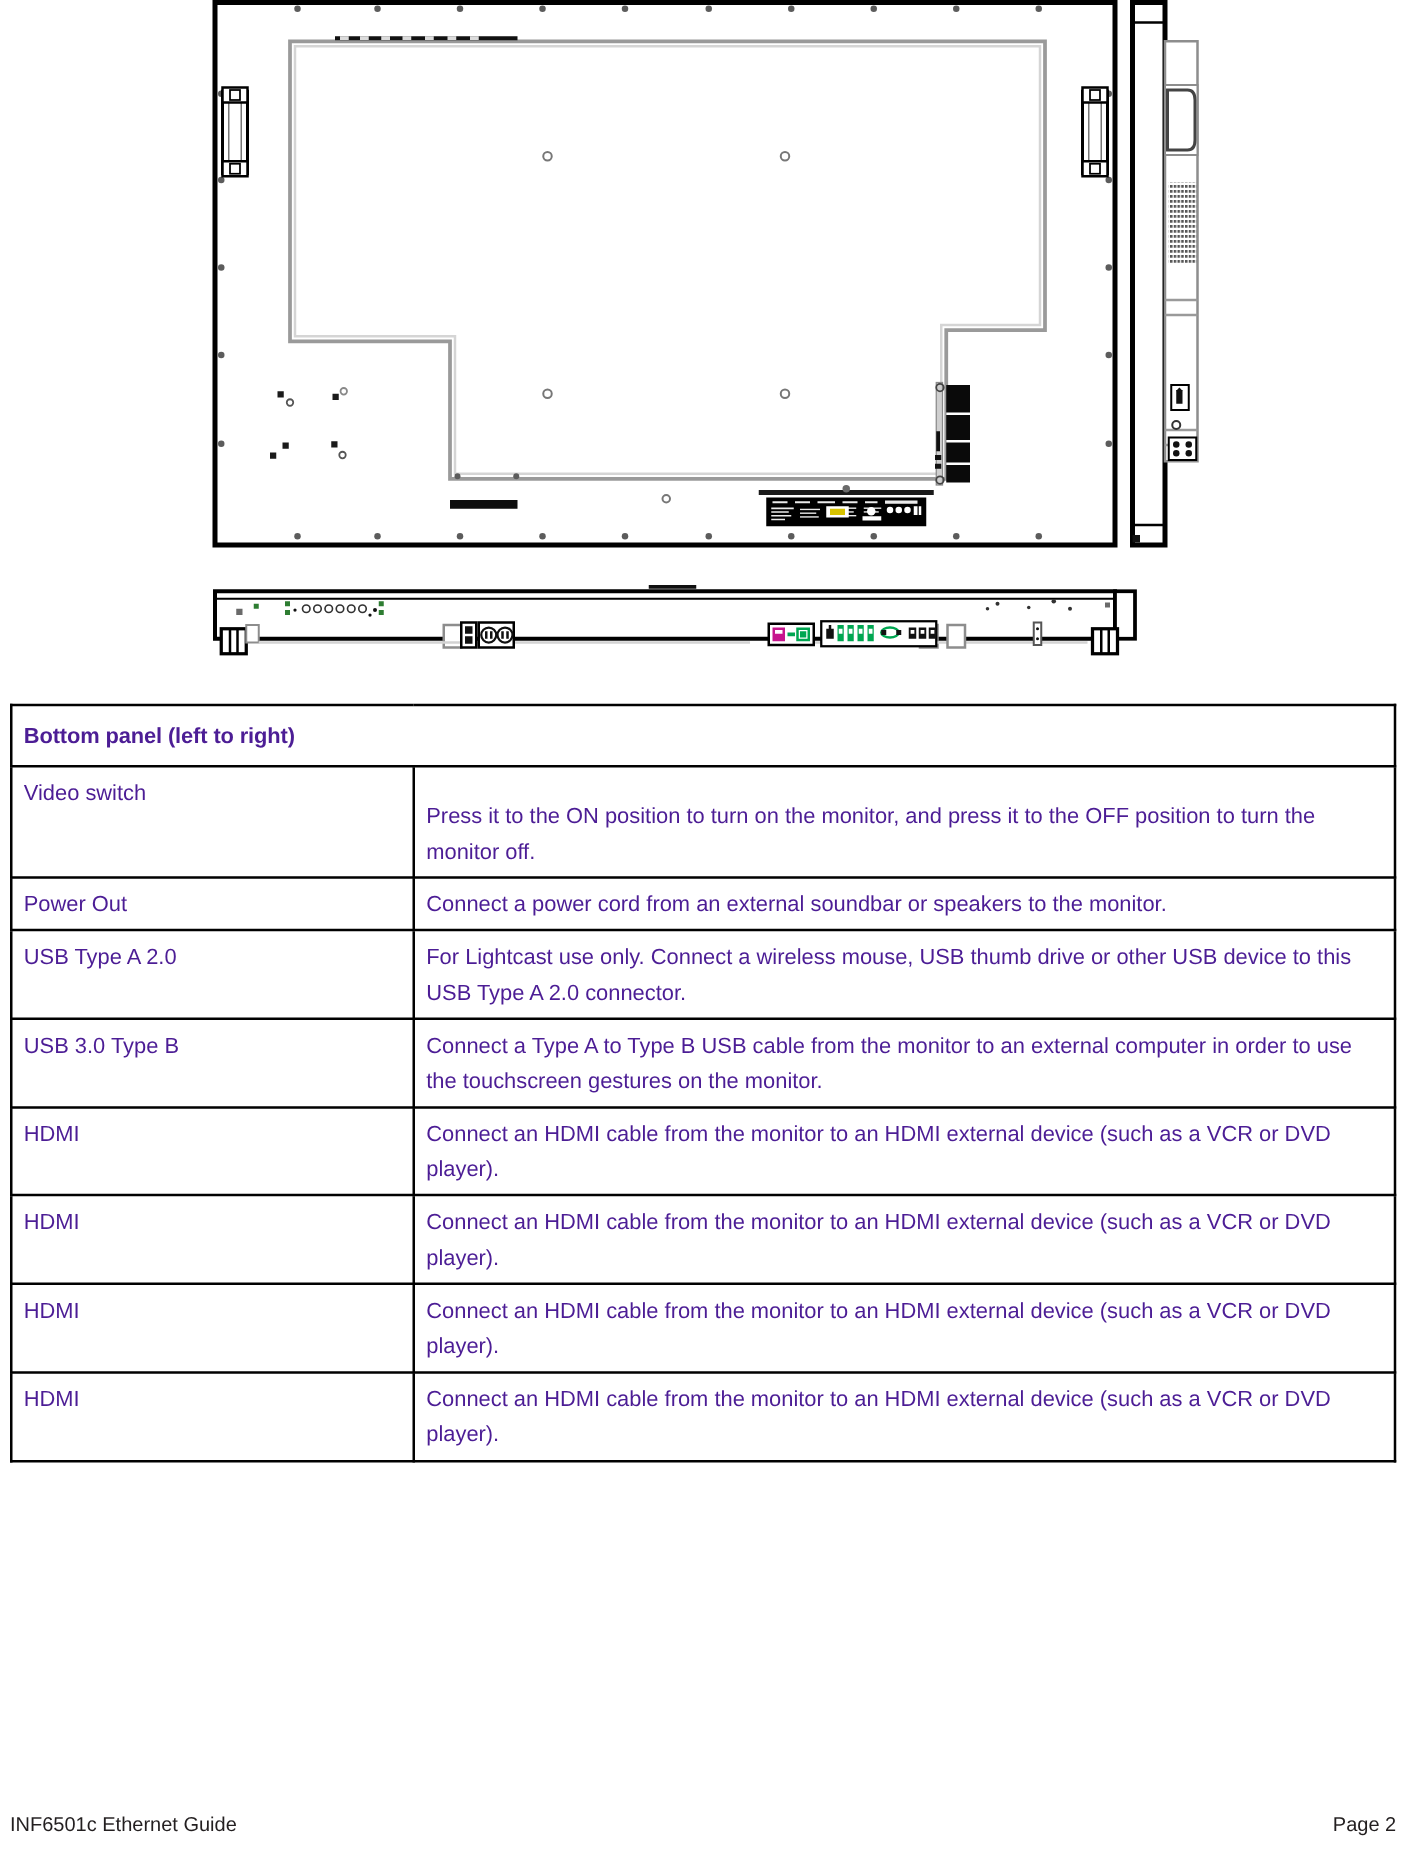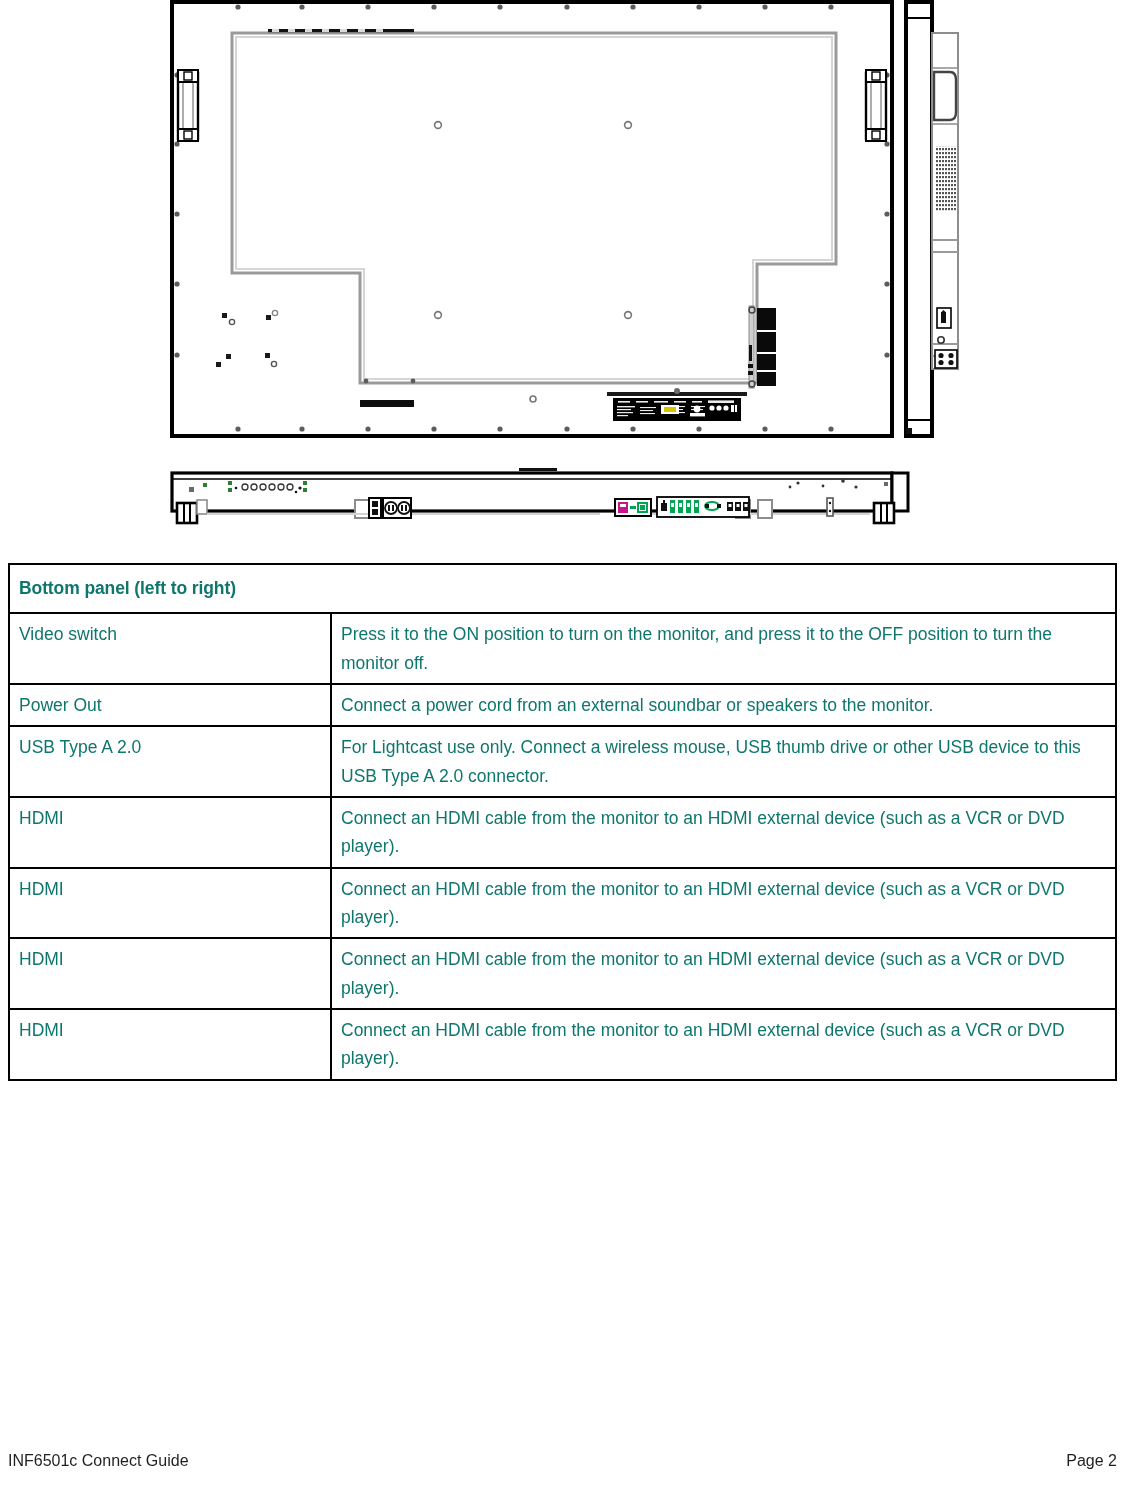--- a/index.html
+++ b/index.html
@@ -26,32 +26,32 @@
     table-layout:fixed;
   }
   .panel-table td,.panel-table th{
     border:2px solid #000000;
     vertical-align:top;
     padding:6px 8px 6px 9px;
     font-size:17.5px;
     line-height:1.62;
     font-weight:400;
     text-align:left;
-    color:#0f766e;
+    color:#4c1d95;
   }
   .panel-table th.hdr{
     font-weight:bold;
     font-size:17.5px;
     padding:9px 8px 10px 9px;
     letter-spacing:-0.1px;
   }
   .col-a{width:322px;}
   .col-b{width:auto;}
   .cell-desc{padding-top:11px;}
-  .cell-desc.tight{padding-top:6px;}
+  .cell-desc.tight{padding-top:24px;}
   .cell-name{padding-top:6px;}
 
   
   .footer{
     position:absolute;left:8px;right:8px;bottom:22px;
     display:flex;justify-content:space-between;align-items:flex-end;
     font-size:16px;
     color:#231f20;
   }
   .footer span{font-size:16px;}
@@ -367,34 +367,38 @@
     </tr>
     <tr>
       <td class="cell-name">Power Out</td>
       <td class="cell-desc">Connect a power cord from an external soundbar or speakers to the monitor.</td>
     </tr>
     <tr>
       <td class="cell-name">USB Type A 2.0</td>
       <td class="cell-desc">For Lightcast use only. Connect a wireless mouse, USB thumb drive or other USB device to this USB Type A 2.0 connector.</td>
     </tr>
     <tr>
+      <td class="cell-name">USB 3.0 Type B</td>
+      <td class="cell-desc">Connect a Type A to Type B USB cable from the monitor to an external computer in order to use the touchscreen gestures on the monitor.</td>
+    </tr>
+    <tr>
       <td class="cell-name">HDMI</td>
       <td class="cell-desc">Connect an HDMI cable from the monitor to an HDMI external device (such as a VCR or DVD player).</td>
     </tr>
     <tr>
       <td class="cell-name">HDMI</td>
       <td class="cell-desc">Connect an HDMI cable from the monitor to an HDMI external device (such as a VCR or DVD player).</td>
     </tr>
     <tr>
       <td class="cell-name">HDMI</td>
       <td class="cell-desc">Connect an HDMI cable from the monitor to an HDMI external device (such as a VCR or DVD player).</td>
     </tr>
     <tr>
       <td class="cell-name">HDMI</td>
       <td class="cell-desc">Connect an HDMI cable from the monitor to an HDMI external device (such as a VCR or DVD player).</td>
     </tr>
   </tbody>
 </table>
 
 <div class="footer">
-  <span>INF6501c  Connect Guide</span>
+  <span>INF6501c  Ethernet Guide</span>
   <span>Page 2</span>
 </div>
 
 </body></html>

